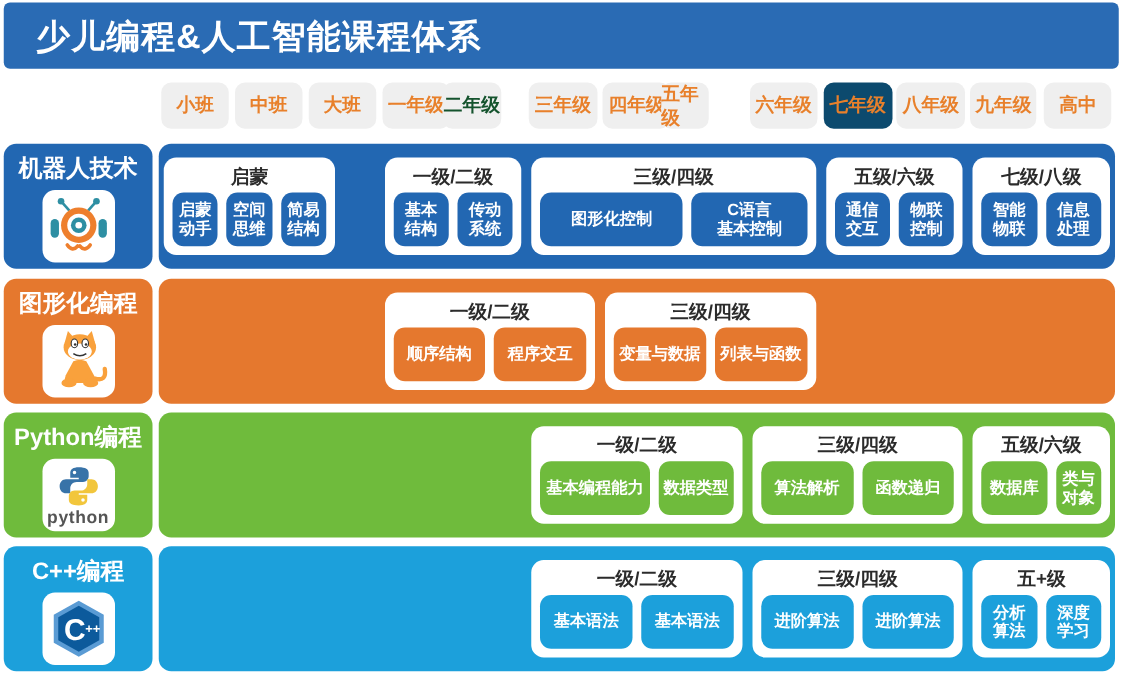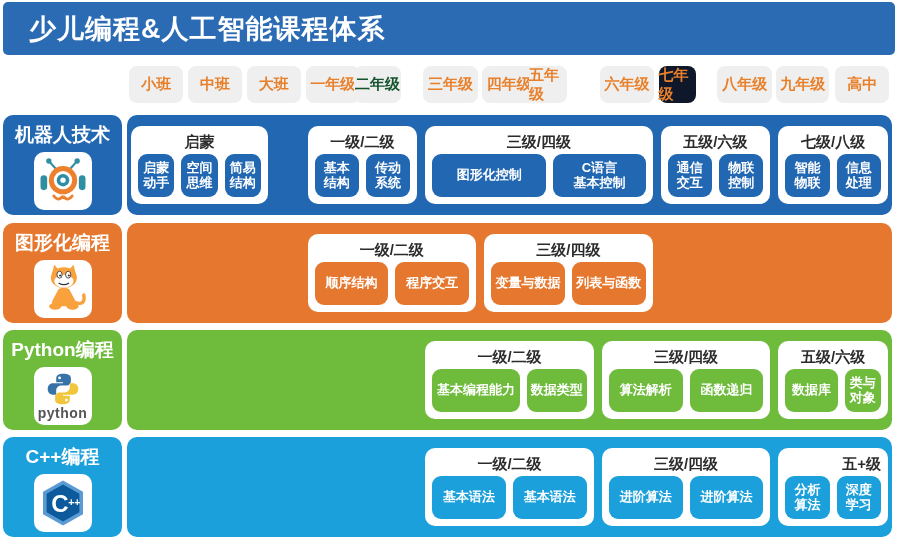--- a/index.html
+++ b/index.html
@@ -43,21 +43,21 @@
   <div id="grade-row">
       <div class="grade-chip" style="left: 129px; width: 54.3462px; background: rgb(239, 239, 239); color: rgb(232, 128, 43);">小班</div>
       <div class="grade-chip" style="left: 187.846px; width: 54.3462px; background: rgb(239, 239, 239); color: rgb(232, 128, 43);">中班</div>
       <div class="grade-chip" style="left: 246.692px; width: 54.3462px; background: rgb(239, 239, 239); color: rgb(232, 128, 43);">大班</div>
       <div class="grade-chip" style="left: 305.538px; width: 54.3462px; background: rgb(239, 239, 239); color: rgb(232, 128, 43);">一年级</div>
       <div class="grade-chip" style="left: 354px; width: 47px; background: rgb(239, 239, 239); color: #14532d;">二年级</div>
       <div class="grade-chip" style="left: 423.231px; width: 54.3462px; background: rgb(239, 239, 239); color: rgb(232, 128, 43);">三年级</div>
       <div class="grade-chip" style="left: 482.077px; width: 54.3462px; background: rgb(239, 239, 239); color: rgb(232, 128, 43);">四年级</div>
       <div class="grade-chip" style="left: 529px; width: 38px; background: rgb(239, 239, 239); color: rgb(232, 128, 43);">五年级</div>
       <div class="grade-chip" style="left: 599.769px; width: 54.3462px; background: rgb(239, 239, 239); color: rgb(232, 128, 43);">六年级</div>
-      <div class="grade-chip" style="left: 658.615px; width: 37px; background: #0f172a; color: rgb(232, 128, 43);">七年级</div>
+      <div class="grade-chip" style="left: 658.615px; width: 55px; background: #0c4a6e; color: rgb(232, 128, 43);">七年级</div>
       <div class="grade-chip" style="left: 717.462px; width: 54.3462px; background: rgb(239, 239, 239); color: rgb(232, 128, 43);">八年级</div>
       <div class="grade-chip" style="left: 776.308px; width: 53px; background: rgb(239, 239, 239); color: rgb(232, 128, 43);">九年级</div>
       <div class="grade-chip" style="left: 835.154px; width: 54.3462px; background: rgb(239, 239, 239); color: rgb(232, 128, 43);">高中</div>
     </div>
   <div id="tracks">
       <div class="track" style="top: 115px;">
         <div class="track-label" style="background: rgb(34, 103, 178);">
           <div class="name">机器人技术</div>
           <div class="icon-box">
             <svg width="50" height="50" viewBox="0 0 60 60">
@@ -219,21 +219,21 @@
             </div>
           </div>
           <div class="level-card" style="left: 474.769px; width: 168.538px;">
             <div class="level-name" style="color: rgb(43, 43, 43);">三级/四级</div>
             <div class="chip-row">
               <div class="chip" style="background: rgb(28, 160, 219); flex-grow: 4;">进阶算法</div>
               <div class="chip" style="background: rgb(28, 160, 219); flex-grow: 4;">进阶算法</div>
             </div>
           </div>
           <div class="level-card" style="left: 651.308px; width: 109.692px;">
-            <div class="level-name" style="color: rgb(43, 43, 43); text-align: right;">五+级</div>
+            <div class="level-name" style="color: rgb(43, 43, 43);">五+级</div>
             <div class="chip-row">
               <div class="chip" style="background: rgb(28, 160, 219); flex-grow: 2;">分析
 算法</div>
               <div class="chip" style="background: rgb(28, 160, 219); flex-grow: 2;">深度
 学习</div>
             </div>
           </div>
         </div>
       </div>
     </div>

